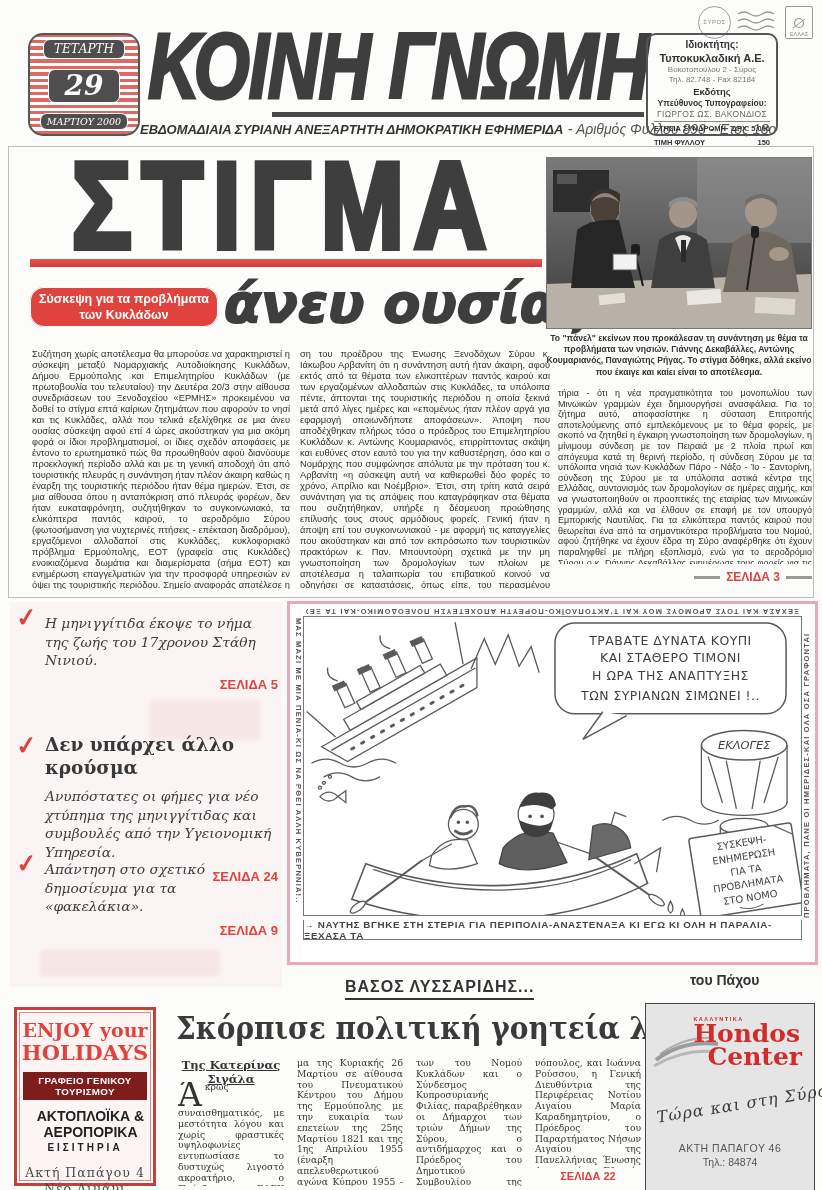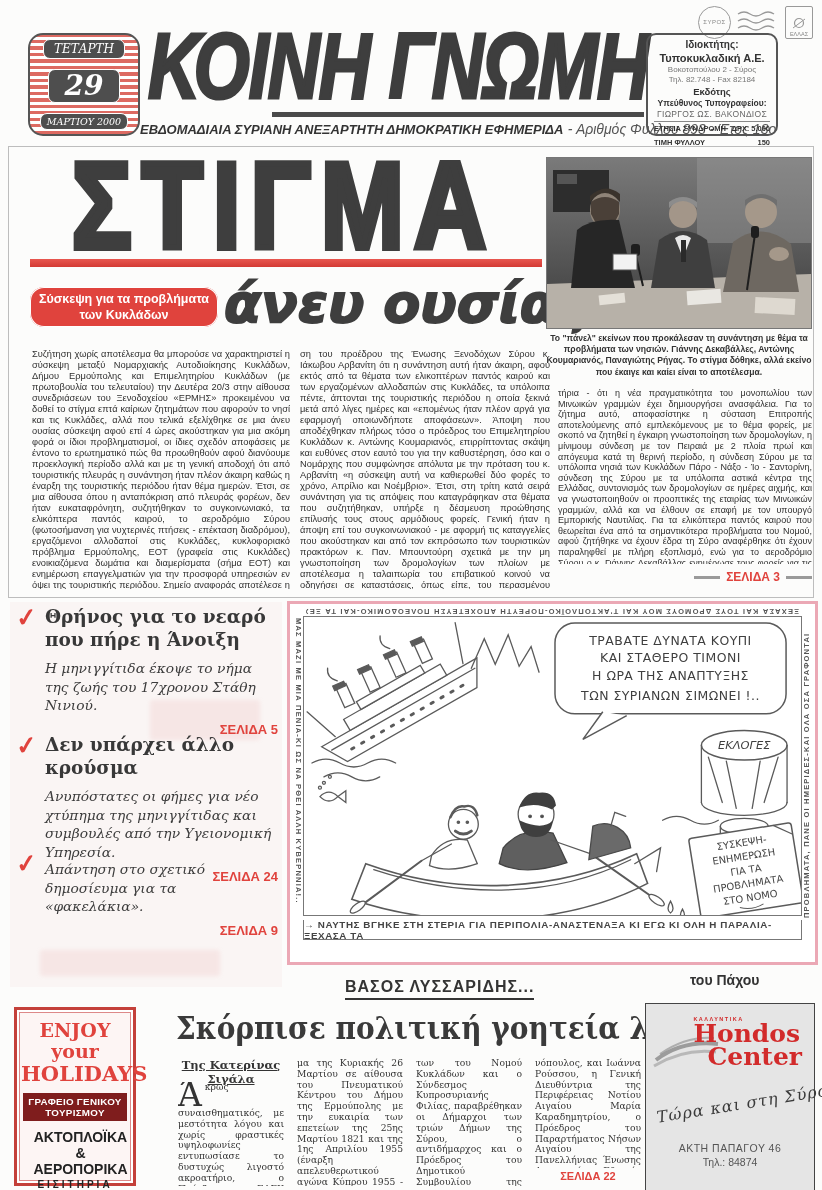--- a/index.html
+++ b/index.html
@@ -78,21 +78,21 @@
   .s2-byline{left:180px;top:1058px;width:102px;text-align:center;font-family:"DejaVu Serif",serif;font-weight:bold;font-size:11.5px;text-decoration:underline;color:#333;}
   .s2-col{font-family:"DejaVu Serif",serif;font-size:9.2px;line-height:10.8px;text-align:justify;color:#333;overflow:hidden;}
   .s2-col1{left:178px;top:1082px;width:106px;height:104px;}
   .s2-col1::first-letter{font-size:33px;float:left;line-height:26px;padding-right:3px;}
   .s2-col2{left:297px;top:1058px;width:106px;height:128px;}
   .s2-col3{left:416px;top:1058px;width:106px;height:128px;}
   .s2-col4{left:535px;top:1058px;width:106px;height:110px;}
   .s2-ref{left:535px;top:1170px;width:106px;text-align:center;font-weight:bold;font-size:11px;color:var(--red);}
 
   
-  .ad-left{left:14px;top:1007px;width:122px;height:179px;border:3px solid #c4403a;box-shadow:0 0 0 2px #fff inset,0 0 0 3px #d88 inset;background:#fdf5f4;text-align:center;padding:10px 4px 6px;}
+  .ad-left{left:14px;top:1007px;width:142px;height:179px;border:3px solid #c4403a;box-shadow:0 0 0 2px #fff inset,0 0 0 3px #d88 inset;background:#fdf5f4;text-align:center;padding:10px 4px 6px;}
   .al-1{font-family:"DejaVu Serif",serif;font-weight:bold;font-size:19px;color:var(--red);line-height:1.1;}
   .al-2{font-family:"DejaVu Serif",serif;font-weight:bold;font-size:21px;color:var(--red);line-height:1.15;}
   .al-bar{background:#7f1d1d;color:#fff;font-weight:bold;font-size:9.8px;padding:3px 0;margin:7px 2px 8px;letter-spacing:.3px;}
   .al-serv1{font-weight:bold;font-size:14px;color:#222;margin-left:11px;}
   .al-serv2{font-weight:bold;font-size:10px;letter-spacing:3px;color:#222;margin-top:2px;}
   .al-addr{font-family:"DejaVu Serif",serif;font-size:12.5px;color:#4a4a4a;letter-spacing:1px;margin-top:12px;}
   .al-tel{font-weight:bold;font-size:11.5px;color:#333;margin-top:2px;}
   .ad-right{left:645px;top:1003px;width:170px;height:229px;border:1.5px solid #444;background:#e5e5e5;padding:10px 8px;}
   .ar-logo{position:absolute;right:12px;top:12px;text-align:left;}
   .ar-brand-small{font-size:5.5px;letter-spacing:1.5px;color:#d22b2b;font-weight:bold;}
@@ -216,21 +216,20 @@
     <span class="dash"></span>
   </div>
 
   <div class="abs sidebar-tint"></div>
   <div class="abs ghost" style="left:150px;top:700px;width:110px;height:40px;"></div>
   <div class="abs ghost" style="left:40px;top:950px;width:180px;height:26px;"></div>
 
   <div class="abs sb-item" style="top:606px;">
     <div class="sb-check">✓</div>
     <div>
-      <div class="sb-title">Θρήνος για το νεαρό που πήρε η Άνοιξη</div>
       <div class="sb-sub">Η μηνιγγίτιδα έκοψε το νήμα της ζωής του 17χρονου Στάθη Νινιού.</div>
       <div class="sb-ref">ΣΕΛΙΔΑ 5</div>
     </div>
   </div>
   <div class="abs sb-item" style="top:734px;">
     <div class="sb-check">✓</div>
     <div>
       <div class="sb-title">Δεν υπάρχει άλλο κρούσμα</div>
       <div class="sb-sub">Ανυπόστατες οι φήμες για νέο χτύπημα της μηνιγγίτιδας και συμβουλές από την Υγειονομική Υπηρεσία.</div>
       <div class="sb-ref">ΣΕΛΙΔΑ 24</div>

